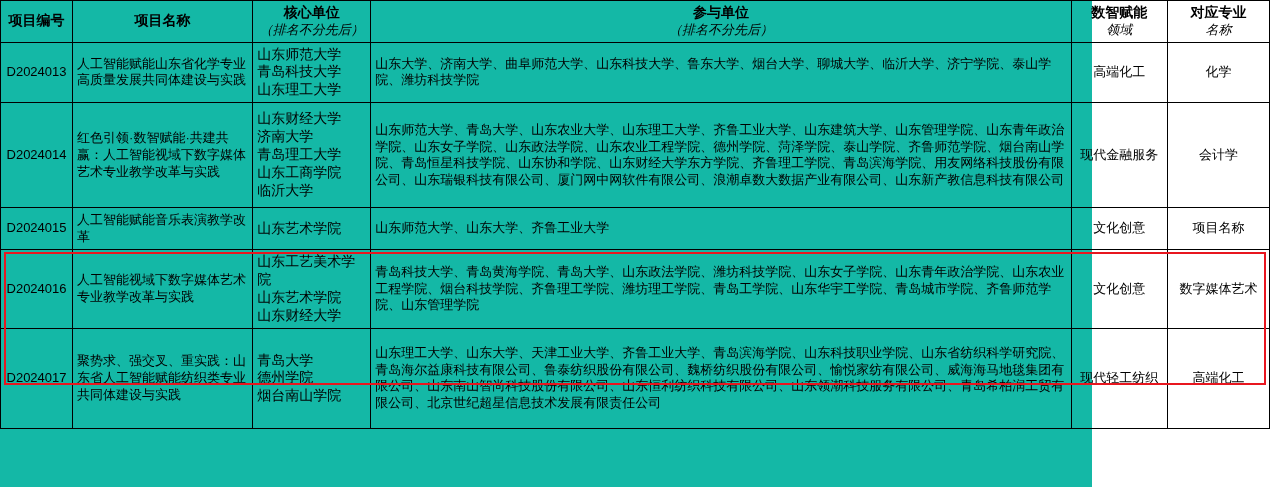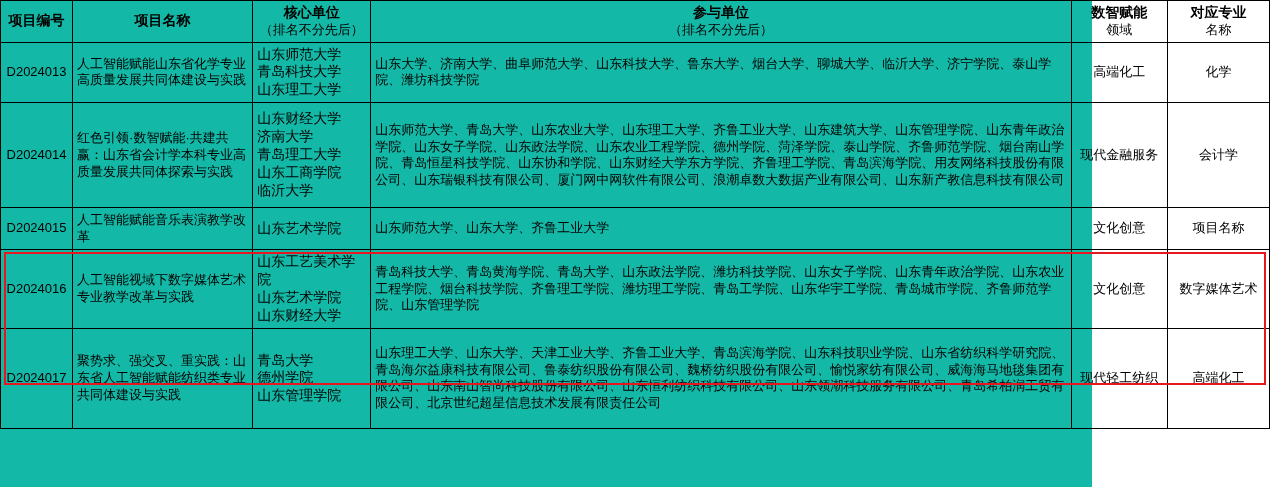--- a/index.html
+++ b/index.html
@@ -36,20 +36,21 @@
   thead th {
     font-weight: bold;
     text-align: center;
     font-size: 14px;
     padding: 6px 4px;
   }
   .hdr-sub {
     display: block;
     font-weight: normal;
     font-size: 13px;
+    font-style: italic;
   }
   .c-code {
     text-align: center;
     font-size: 13px;
   }
   .c-name {
     text-align: left;
     font-size: 13px;
   }
   .c-core {
@@ -131,21 +132,21 @@
           <span>青岛科技大学</span>
           <span>山东理工大学</span>
         </td>
         <td class="c-part">山东大学、济南大学、曲阜师范大学、山东科技大学、鲁东大学、烟台大学、聊城大学、临沂大学、济宁学院、泰山学院、潍坊科技学院</td>
         <td class="c-field">高端化工</td>
         <td class="c-major">化学</td>
       </tr>
 
       <tr class="clip-row" style="height:105px">
         <td class="c-code">D2024014</td>
-        <td class="c-name">红色引领·数智赋能·共建共赢：山东省会计学本科专业高质量发展共同体探索与实践</td>
+        <td class="c-name">红色引领·数智赋能·共建共赢：人工智能视域下数字媒体艺术专业教学改革与实践</td>
         <td class="c-core multi">
           <span>山东财经大学</span>
           <span>济南大学</span>
           <span>青岛理工大学</span>
           <span>山东工商学院</span>
           <span>临沂大学</span>
         </td>
         <td class="c-part">山东师范大学、青岛大学、山东农业大学、山东理工大学、齐鲁工业大学、山东建筑大学、山东管理学院、山东青年政治学院、山东女子学院、山东政法学院、山东农业工程学院、德州学院、菏泽学院、泰山学院、齐鲁师范学院、烟台南山学院、青岛恒星科技学院、山东协和学院、山东财经大学东方学院、齐鲁理工学院、青岛滨海学院、用友网络科技股份有限公司、山东瑞银科技有限公司、厦门网中网软件有限公司、浪潮卓数大数据产业有限公司、山东新产教信息科技有限公司</td>
         <td class="c-field">现代金融服务</td>
         <td class="c-major">会计学</td>
@@ -174,21 +175,21 @@
         <td class="c-field">文化创意</td>
         <td class="c-major">数字媒体艺术</td>
       </tr>
 
       <tr class="clip-row" style="height:100px">
         <td class="c-code">D2024017</td>
         <td class="c-name">聚势求、强交叉、重实践：山东省人工智能赋能纺织类专业共同体建设与实践</td>
         <td class="c-core multi">
           <span>青岛大学</span>
           <span>德州学院</span>
-          <span>山东管理学院</span>
+          <span>烟台南山学院</span>
         </td>
         <td class="c-part">山东理工大学、山东大学、天津工业大学、齐鲁工业大学、青岛滨海学院、山东科技职业学院、山东省纺织科学研究院、青岛海尔益康科技有限公司、鲁泰纺织股份有限公司、魏桥纺织股份有限公司、愉悦家纺有限公司、威海海马地毯集团有限公司、山东南山智尚科技股份有限公司、山东恒利纺织科技有限公司、山东领潮科技服务有限公司、青岛希柏润工贸有限公司、北京世纪超星信息技术发展有限责任公司</td>
         <td class="c-field">现代轻工纺织</td>
         <td class="c-major">高端化工</td>
       </tr>
 
     </tbody>
   </table>
 
   <div class="highlight-box" style="left: 4px; top: 252px; width: 1262px; height: 133px; border-color: rgb(232, 22, 31);"></div>

